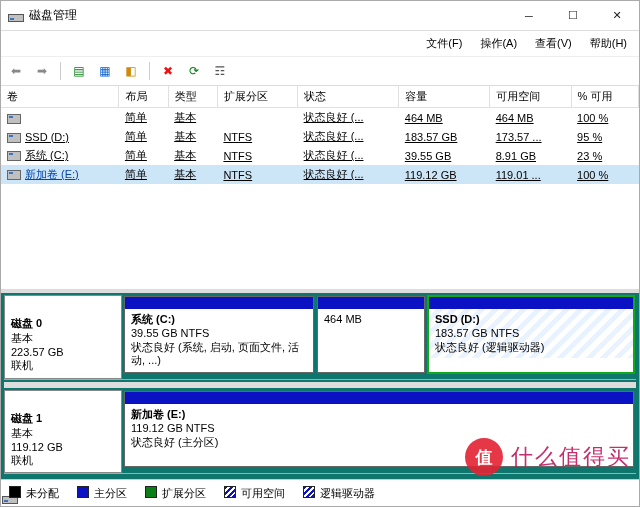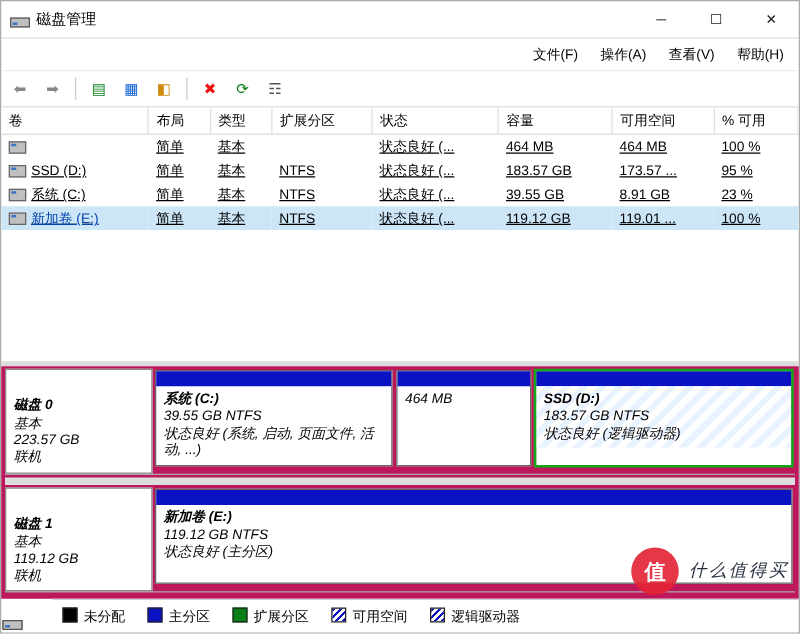--- a/index.html
+++ b/index.html
@@ -19,40 +19,40 @@
   .tsep { width:1px; height:18px; background:#ccc; margin:0 3px;}
   .content-split { flex:1; display:flex; flex-direction:column; min-height:0;}
   .top-pane { height: 207px; border-bottom: 4px solid #ddd; overflow:auto;}
   table.vol { width:100%; border-collapse:collapse; }
   table.vol th { text-align:left; font-weight:normal; background:#fff; border-right:1px solid #e0e0e0; border-bottom:1px solid #e0e0e0; padding:3px 6px; white-space:nowrap;}
   table.vol td { padding:2px 6px; white-space:nowrap;text-decoration:underline; }
   table.vol tr.selected td { background:#cde6f7; }
   .vol-icon { display:inline-block; width:14px; height:10px; background:#c0c0c0; border:1px solid #666; position:relative; top:2px; margin-right:4px;}
   .vol-icon::after { content:""; position:absolute; left:1px; top:1px; width:4px; height:2px; background:#3a74c4;}
   .selected-link { color:#0645ad; text-decoration:underline; }
-  .bottom-pane { flex:1; overflow:auto; background:#be185d;font-style:italic;}
+  .bottom-pane { flex:1; overflow:auto; background:#0f766e;}
   .disk-row { display:flex; border-bottom:1px solid #aaa; margin:2px 3px 0 3px;}
   .disk-info { width:118px; border:1px solid #888; padding:4px 6px; background:#fff; display:flex; flex-direction:column; gap:0;}
   .disk-info .di-icon { width:16px; height:16px; }
   .disk-map { flex:1; display:flex; gap:3px; padding:1px 2px 6px 2px;}
   .part { flex:0 0 auto; border:1px solid #666; position:relative; background:#fff; display:flex; flex-direction:column;}
   .part .band { height:12px; background:#0a12c4;}
   .part .pbody { padding:4px 6px; font-size:11px; line-height:1.25;}
   .part.sel { outline:2px solid #11a81a; outline-offset:-1px;}
   .part.hatch .pbody { background:
      repeating-linear-gradient(135deg,#fff,#fff 5px,#e9f3ff 5px,#e9f3ff 10px);}
   .sep-h { height:6px; background:#ddd; margin:2px 3px;}
-  .legend { border-top:1px solid #ccc; padding:5px 8px; display:flex; gap:18px; align-items:center;margin-left:41px;}
+  .legend { border-top:1px solid #ccc; padding:5px 8px; display:flex; gap:18px; align-items:center;}
   .sw { width:12px; height:12px; display:inline-block; border:1px solid #222; margin-right:5px; position:relative; top:1px;}
   .sw.black { background:#000;} .sw.blue { background:#0a12c4;} .sw.green{background:#0a7f17;}
   .sw.hatch { background:
      repeating-linear-gradient(135deg,#0a12c4,#0a12c4 2px,#fff 2px,#fff 4px);}
   .watermark { position:absolute; right:8px; bottom:30px; display:flex; align-items:center; gap:8px; opacity:.9; pointer-events:none;}
   .wm-circle { width:38px;height:38px;border-radius:50%;background:#e42233;color:#fff;display:flex;align-items:center;justify-content:center;font-size:17px;font-weight:bold;}
-  .wm-text { color:#0f172a; font-size:14px; font-style:italic; font-family:"STKaiti","KaiTi",serif; letter-spacing:2px;}
+  .wm-text { color:#be185d; font-size:22px; font-family:"STKaiti","KaiTi",serif; letter-spacing:2px;}
   .b { font-weight:bold;}
 </style>
 </head>
 <body>
 
 <div class="window">
 
   <div class="titlebar">
     <span class="icon disk-icon"></span>
     <span class="titlebar-title">磁盘管理</span>

